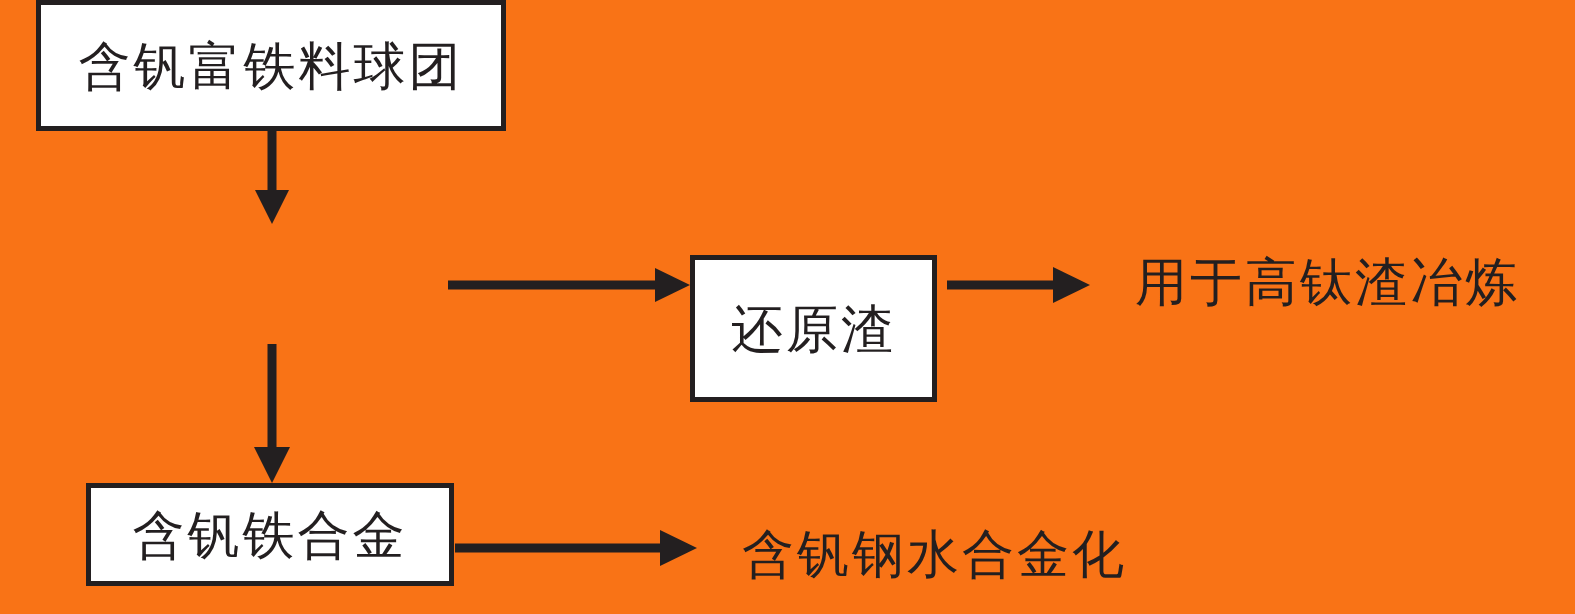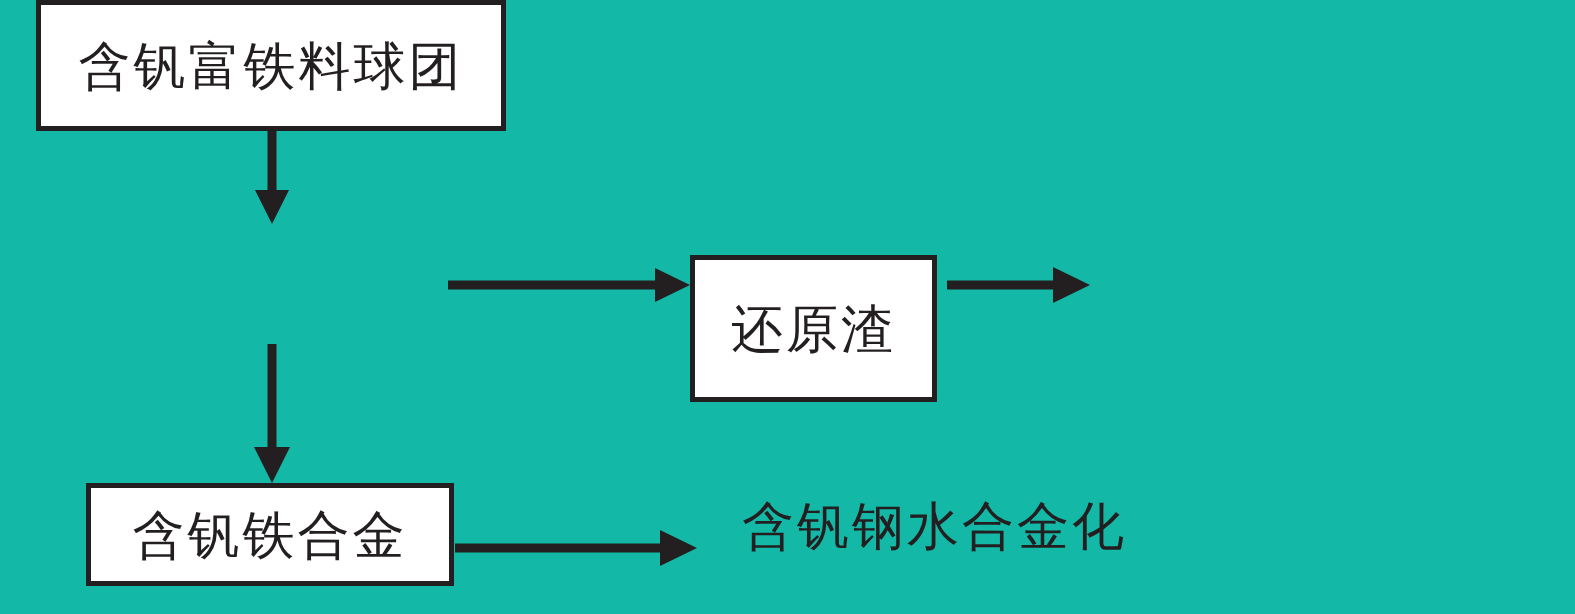--- a/index.html
+++ b/index.html
@@ -7,21 +7,21 @@
     padding: 0;
     background: #ffffff;
   }
   body {
     font-family: "DejaVu Serif", "Liberation Serif", serif;
   }
   #canvas {
     position: relative;
     width: 1575px;
     height: 614px;
-    background: #14b8a6;
+    background: #f97316;
     overflow: hidden;
   }
   #flow-svg {
     position: absolute;
     top: 0;
     left: 0;
     width: 1575px;
     height: 614px;
   }
   .node-box {
@@ -52,21 +52,21 @@
     white-space: nowrap;
     font-weight: 400;
   }
   
   #node-feed      { left: 36px;  top: 0px;   width: 470px; height: 131px; }
   #node-smelt     { left: 94px;  top: 223px; width: 354px; height: 121px; }
   #node-slag      { left: 690px; top: 223px; width: 247px; height: 147px; margin-top: 32px; }
   #node-alloy     { left: 86px;  top: 483px; width: 368px; height: 103px; }
 
   #label-hi-ti    { left: 1135px; top: 256px; }
-  #label-alloying { left: 742px;  top: 500px; text-align: center; }
+  #label-alloying { left: 742px;  top: 528px; text-align: center; }
 </style>
 </head>
 <body>
 
 <div id="canvas">
 
   <svg id="flow-svg" viewBox="0 0 1575 614" xmlns="http://www.w3.org/2000/svg">
 
     <g>
       <line x1="272" y1="131" x2="272" y2="195" stroke="#231f20" stroke-width="9"></line>
@@ -101,16 +101,17 @@
 
 
   <div class="node-box" id="node-slag">
     <span class="node-label">还原渣</span>
   </div>
 
   <div class="node-box" id="node-alloy">
     <span class="node-label">含钒铁合金</span>
   </div>
 
+  <div class="free-label" id="label-hi-ti">用于高钛渣冶炼</div>
 
   <div class="free-label" id="label-alloying">含钒钢水合金化</div>
 
 </div>
 
 </body></html>

